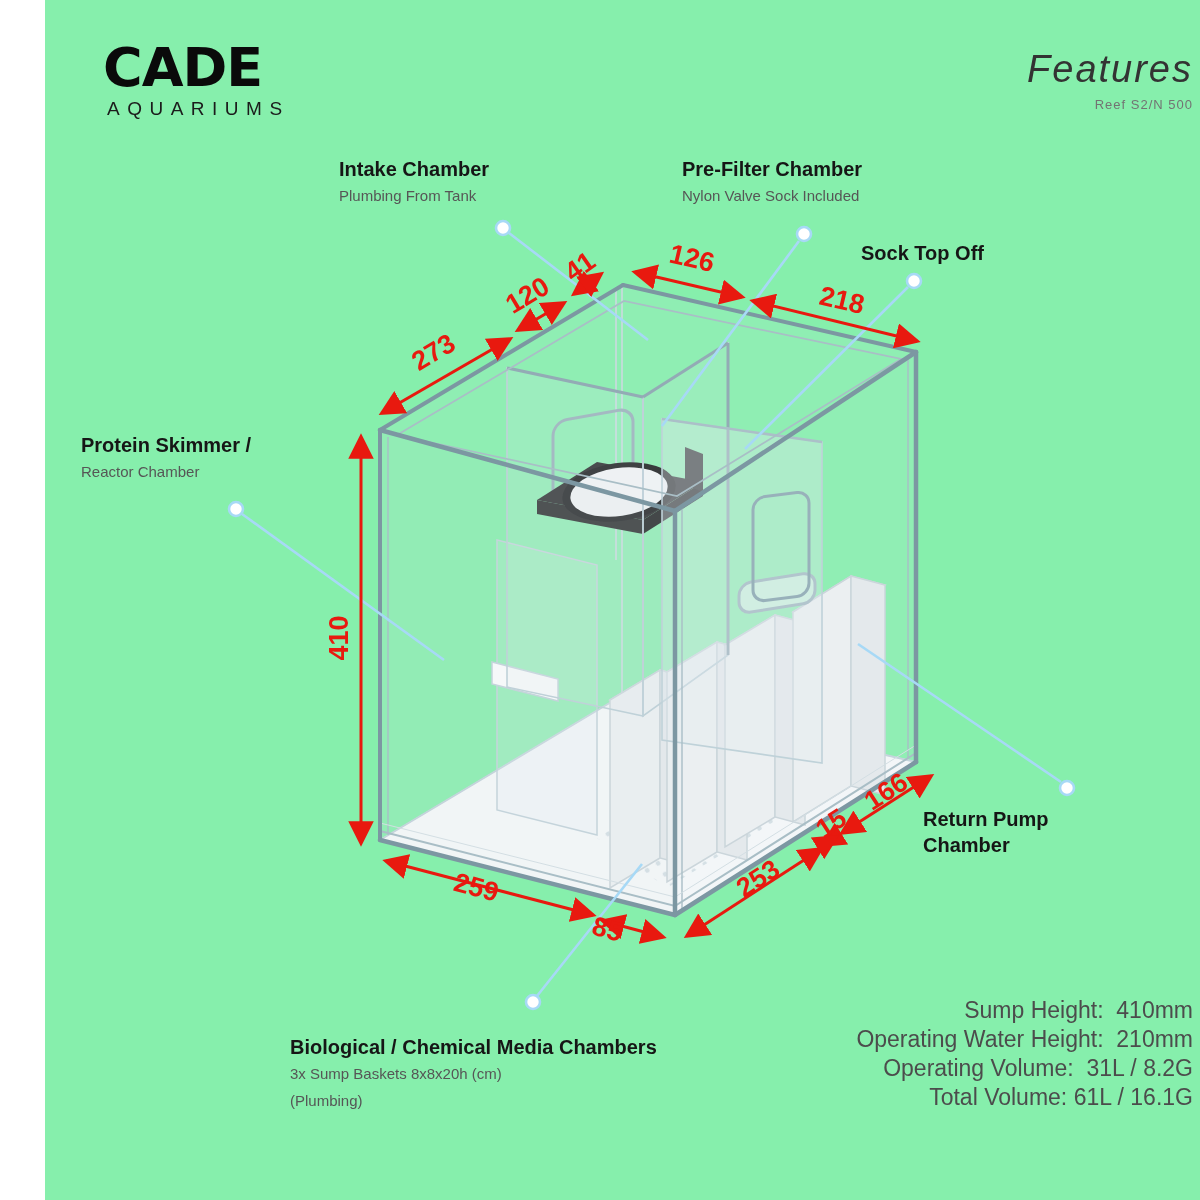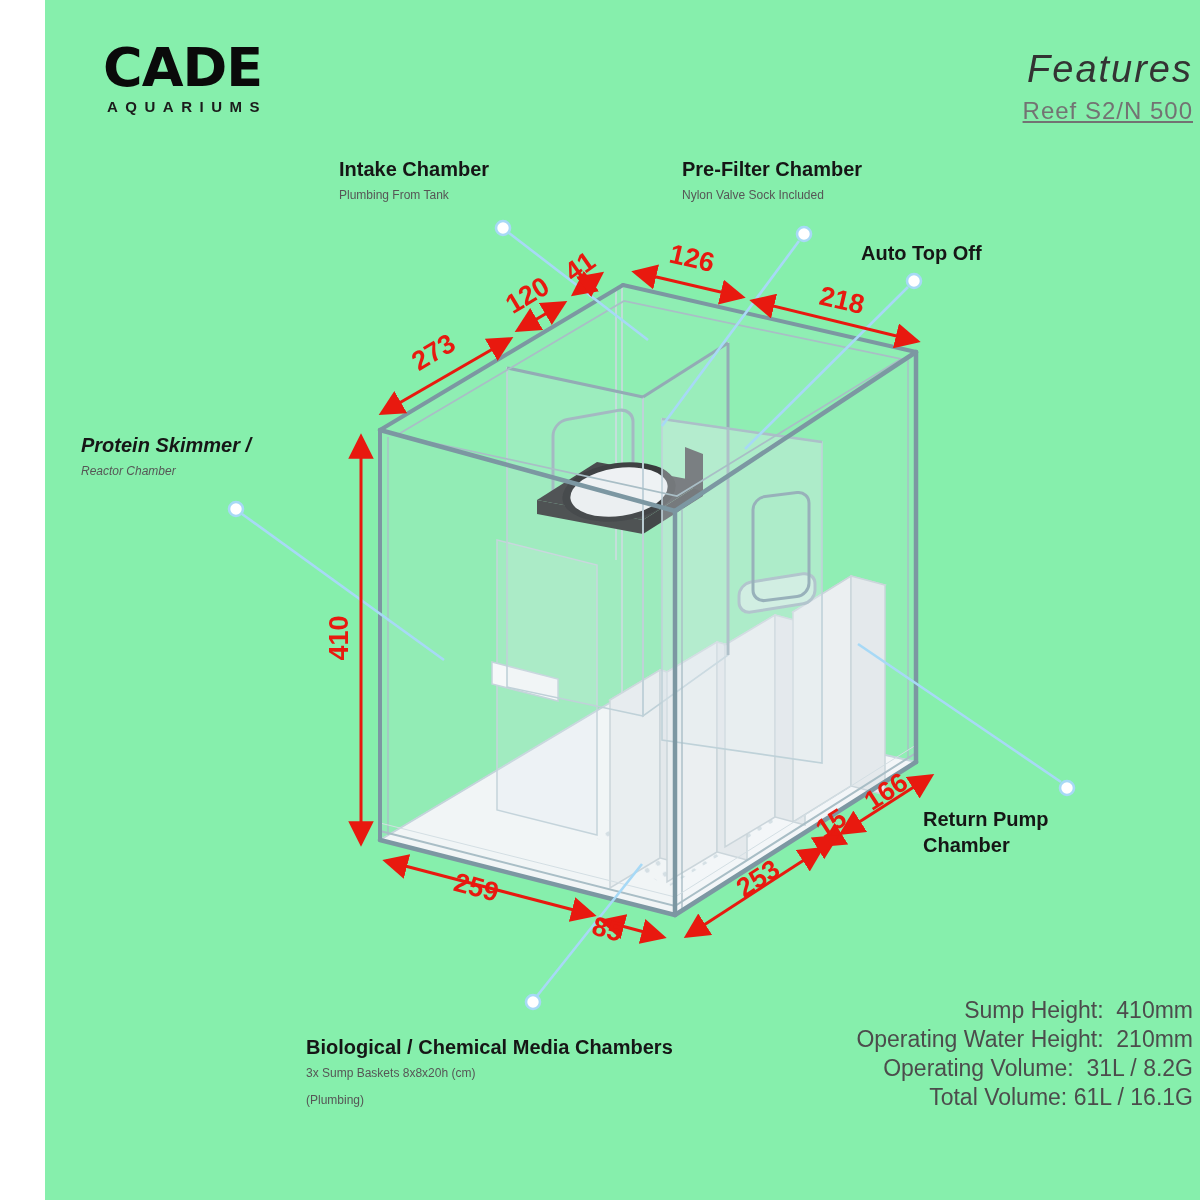--- a/index.html
+++ b/index.html
@@ -3,28 +3,28 @@
 <meta charset="utf-8">
 <style>
   html,body{margin:0;padding:0;background:#fff;}
   .stage{position:relative;width:1200px;height:1200px;background:#86efac;overflow:hidden;
          font-family:"Liberation Sans",sans-serif;margin-left:45px;}
   .layer{position:absolute;inset:0;}
   
   .logo{position:absolute;left:58px;top:40px;width:260px;}
   .logo .brand{font-family:"DejaVu Sans",sans-serif;font-weight:800;font-size:54px;line-height:56px;
                letter-spacing:-1px;color:#0a0a0a;}
-  .logo .tagline{font-size:15px;letter-spacing:7.5px;color:#1b1b1b;margin-top:2px;margin-left:4px;font-weight:bold;}
+  .logo .tagline{font-size:19px;letter-spacing:7.5px;color:#1b1b1b;margin-top:2px;margin-left:4px;}
   .features{position:absolute;right:52px;top:48px;text-align:right;}
   .features .title{font-size:38px;font-weight:300;letter-spacing:2px;color:#333;font-style:italic;}
-  .features .subtitle{font-size:24px;color:#737373;margin-top:6px;letter-spacing:1px;text-decoration:underline;}
+  .features .subtitle{font-size:13px;color:#737373;margin-top:6px;letter-spacing:1px;}
   
   .callout{position:absolute;}
   .callout .t{font-size:20px;font-weight:700;color:#161616;line-height:26px;}
-  .callout .s{font-size:12px;color:#565656;line-height:27px;}
+  .callout .s{font-size:15px;color:#565656;line-height:27px;}
   
   .specs{position:absolute;right:52px;top:996px;text-align:right;color:#4c4c4c;
          font-size:23px;line-height:29px;}
   .specs div{white-space:pre;}
   svg text.dim{font-family:"Liberation Sans",sans-serif;font-size:27px;font-weight:700;fill:#e8190f;}
 </style>
 </head>
 <body>
 
 <div class="stage">
@@ -192,31 +192,31 @@
 
   <div class="callout" style="left:294px;top:156px;width:300px;">
     <div class="t">Intake Chamber</div>
     <div class="s">Plumbing From Tank</div>
   </div>
   <div class="callout" style="left:637px;top:156px;width:300px;">
     <div class="t">Pre-Filter Chamber</div>
     <div class="s">Nylon Valve Sock Included</div>
   </div>
   <div class="callout" style="left:816px;top:240px;width:300px;">
-    <div class="t">Auto Top Off</div>
-  </div>
-  <div class="callout" style="left:36px;top:432px;width:300px;font-style:italic;">
+    <div class="t">Sock Top Off</div>
+  </div>
+  <div class="callout" style="left:36px;top:432px;width:300px;">
     <div class="t">Protein Skimmer /</div>
     <div class="s">Reactor Chamber</div>
   </div>
   <div class="callout" style="left:878px;top:806px;width:300px;">
     <div class="t">Return Pump</div>
     <div class="t">Chamber</div>
   </div>
-  <div class="callout" style="left:261px;top:1034px;width:440px;">
+  <div class="callout" style="left:245px;top:1034px;width:440px;">
     <div class="t">Biological / Chemical Media Chambers</div>
     <div class="s">3x Sump Baskets 8x8x20h (cm)</div>
     <div class="s">(Plumbing)</div>
   </div>
 
   <div class="specs">
     <div>Sump Height:  410mm</div>
     <div>Operating Water Height:  210mm</div>
     <div>Operating Volume:  31L / 8.2G</div>
     <div>Total Volume: 61L / 16.1G</div>

